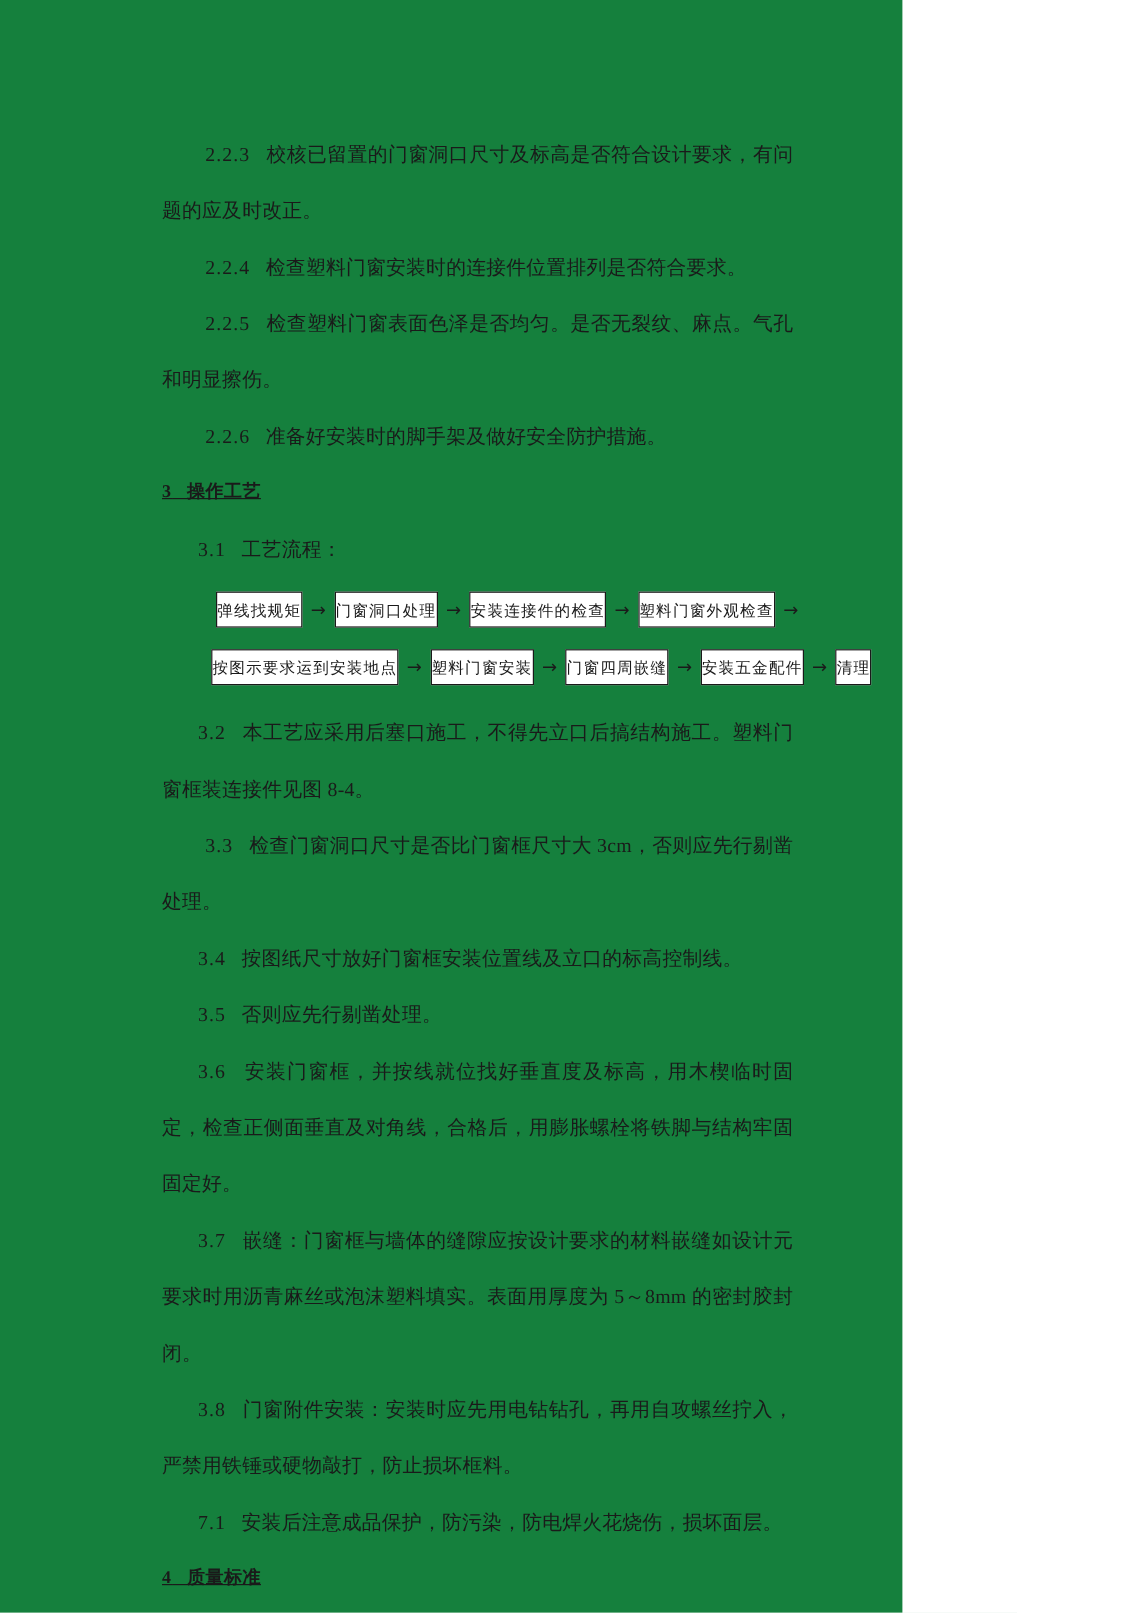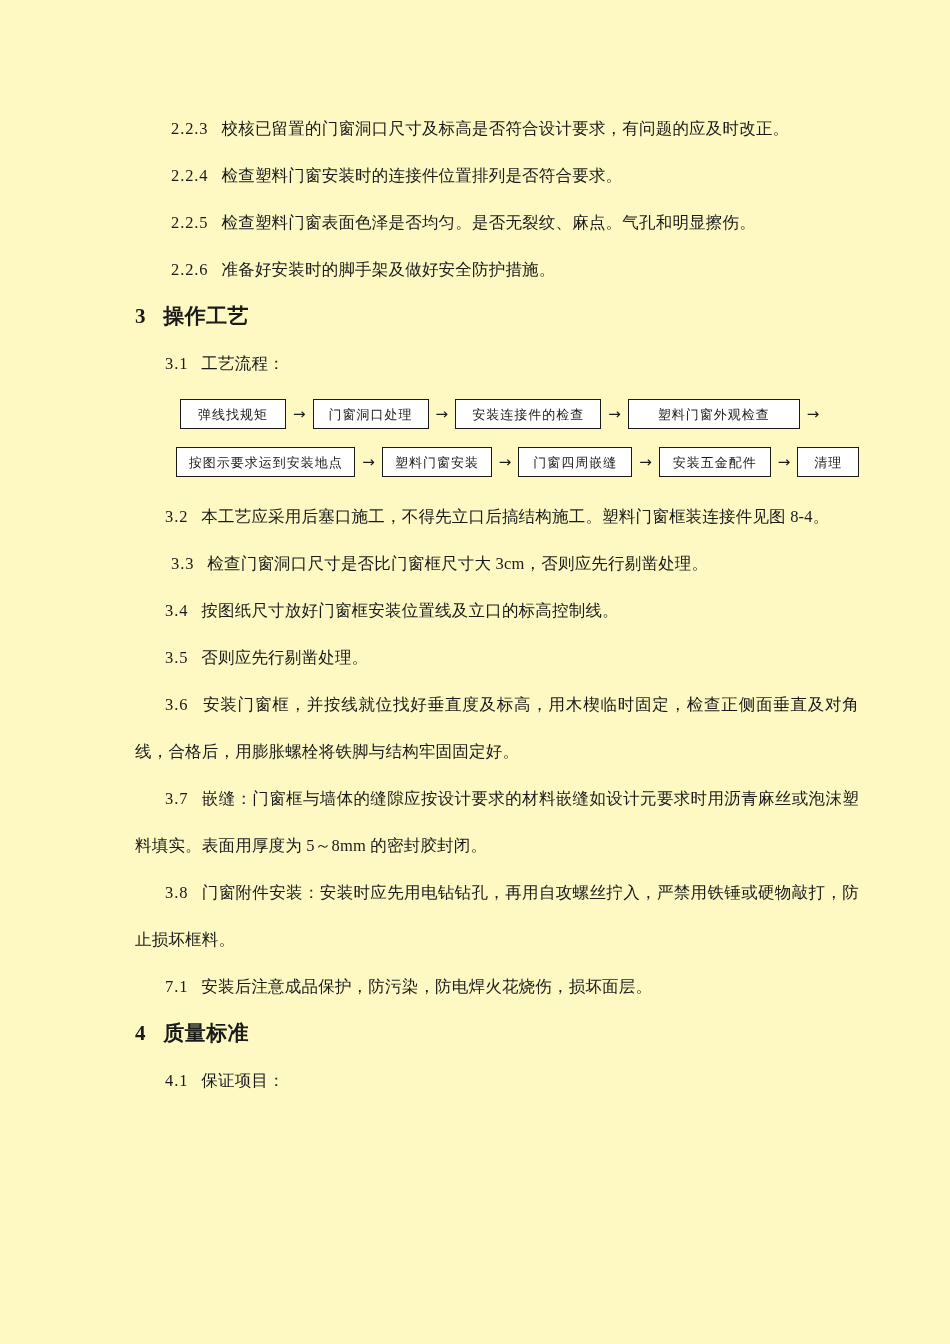--- a/index.html
+++ b/index.html
@@ -10,46 +10,47 @@
   }
   body {
     width: 950px;
     height: 1344px;
     font-family: "Liberation Serif", "DejaVu Serif", serif;
     color: #1a1a1a;
     position: relative;
     overflow: hidden;
   }
   .page {
-    width: 950px;
+    width: 752px;
     height: 1344px;
-    background: #fef9c3;
+    background: #15803d;
     box-sizing: border-box;
     padding: 105px 91px 0 135px;
     position: relative;
   }
   
   .para {
     font-size: 16.5px;
     line-height: 47px;
     margin: 0 0 0 0;
     text-align: justify;
     text-justify: inter-ideograph;
     letter-spacing: 0.2px;
     white-space: pre-wrap;
   }
   .para.num-l2 { text-indent: 30px; }
   .para.num-l3 { text-indent: 36px; }
   .heading {
-    font-size: 21px;
+    font-size: 15px;
     line-height: 47px;
     font-weight: bold;
     margin: 0;
     text-indent: 0;
     letter-spacing: 0.4px;
+    text-decoration: underline;
   }
   .num {
     font-family: "Liberation Serif", "DejaVu Serif", serif;
     letter-spacing: 0.9px;
   }
 
   
   .flow {
     margin: 10px 0 6px 0;
   }

